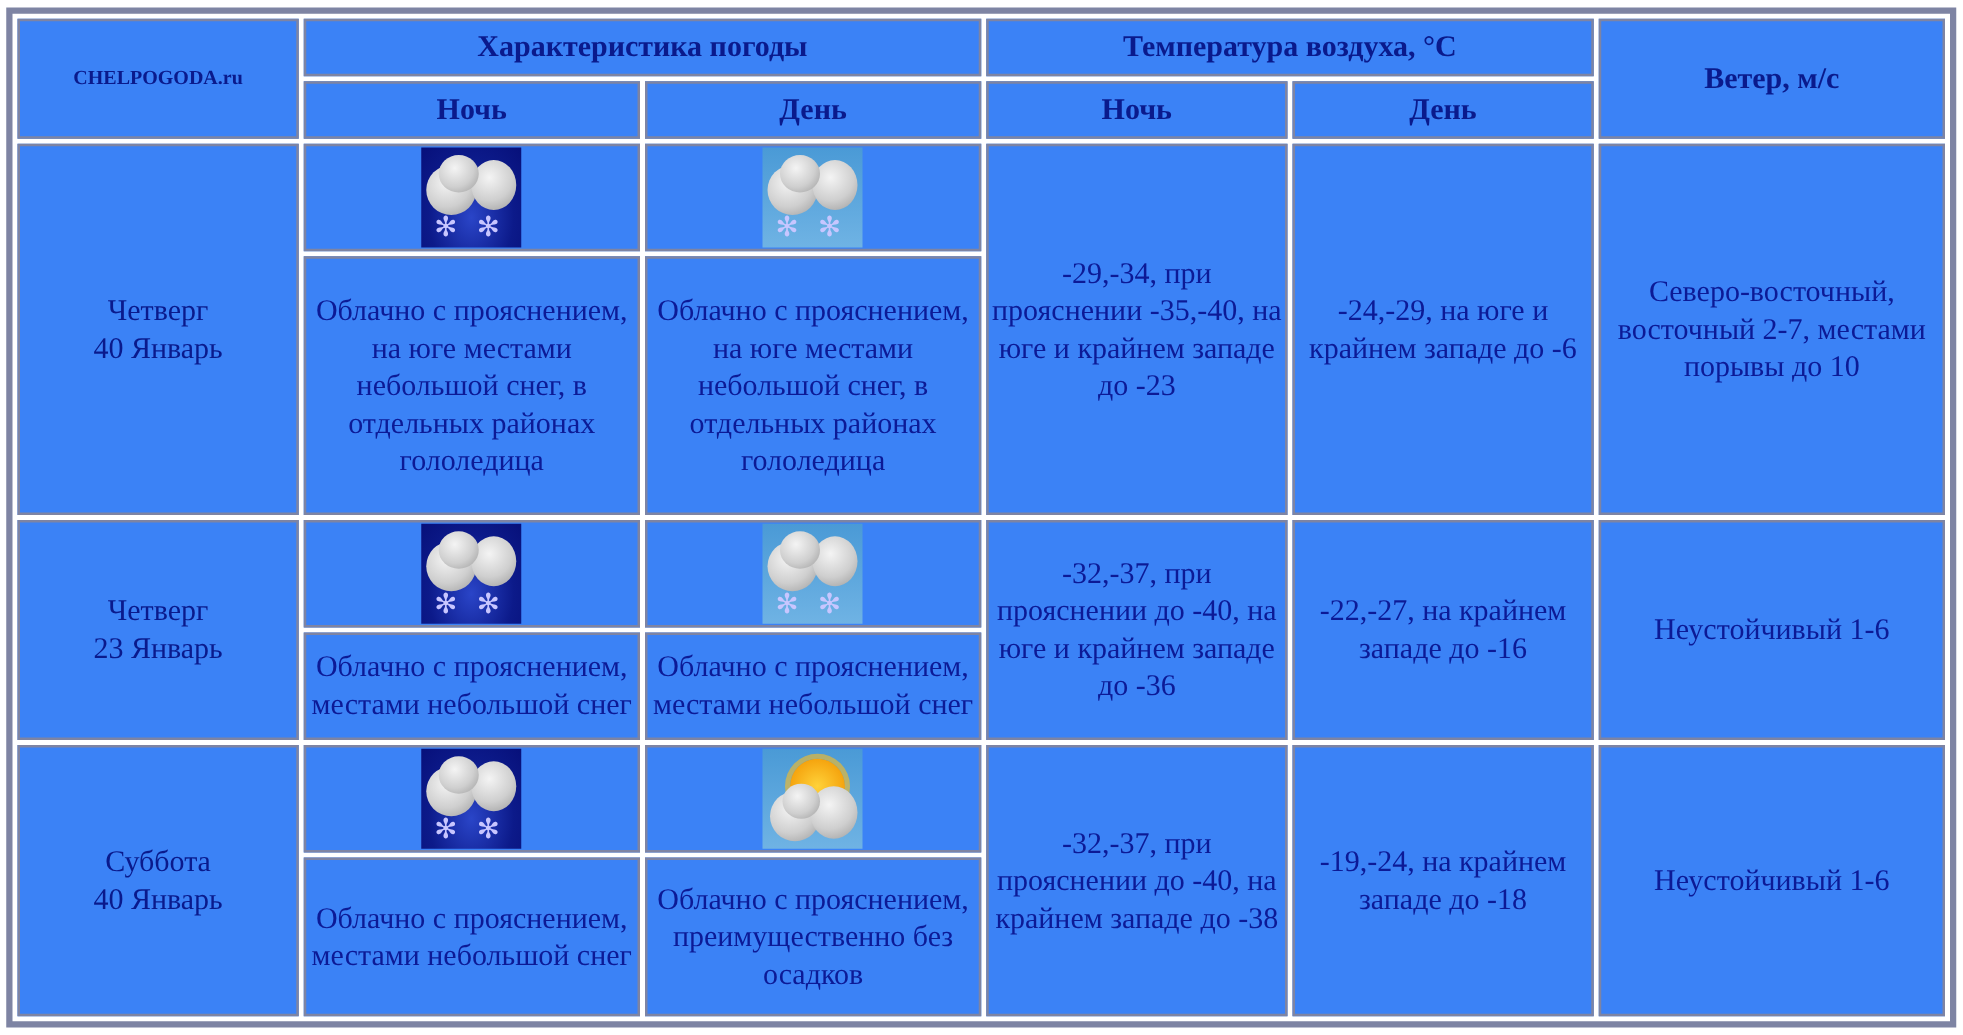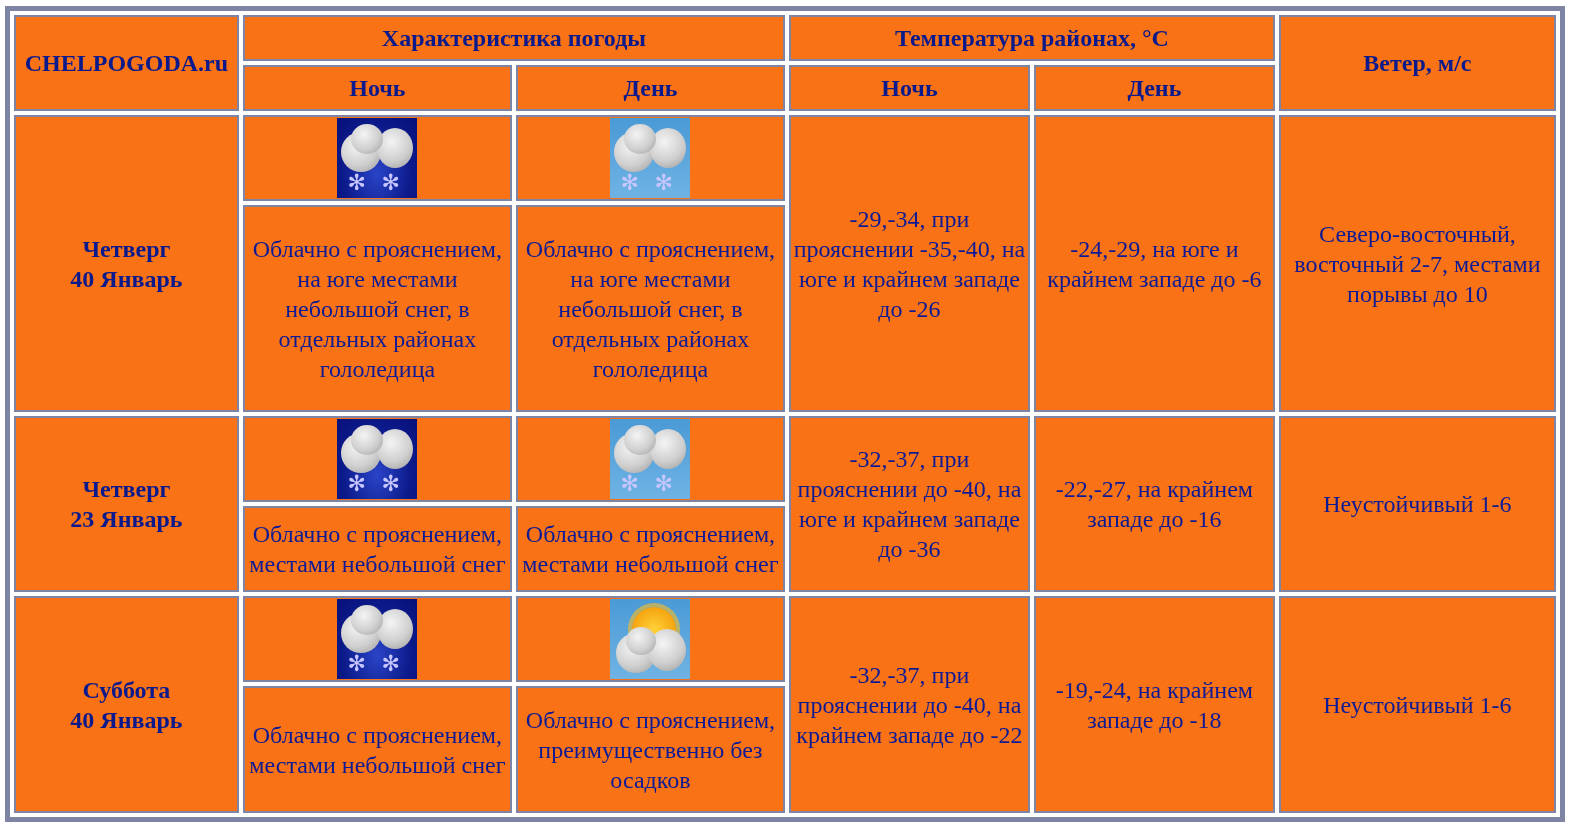--- a/index.html
+++ b/index.html
@@ -14,25 +14,25 @@
       background: #ffffff;
       font-family: "Liberation Serif", serif;
       color: #0a1a8c;
       table-layout: fixed;
     }
     table.forecast td, table.forecast th {
       border: 2px solid #7e84a3;
       text-align: center;
       vertical-align: middle;
       padding: 0 2px;
-      background: #f97316;
+      background: #3b82f6;
     }
     th { font-weight: bold; font-size: 24px; color: #0a1a8c; }
-    th.brand { font-size: 24px; }
-    td.day { font-weight: bold; font-size: 24px; line-height: 30px; }
+    th.brand { font-size: 16px; }
+    td.day { font-weight: normal; font-size: 24px; line-height: 30px; }
     td.text { font-size: 24px; line-height: 30px; color: #0c1a96; }
     td.icon-cell { height: 82px; }
     .icon {
       display: inline-block; width: 80px; height: 80px; position: relative; overflow: hidden;
       vertical-align: middle;
     }
     .icon.night { background: radial-gradient(ellipse at 50% 70%, #2a45c8 0%, #0c1a8a 60%, #07107a 100%); }
     .icon.day { background: linear-gradient(180deg, #4a9ad6 0%, #6fb3e4 100%); }
     .cloud { position: absolute; border-radius: 50%;
       background: radial-gradient(circle at 40% 35%, #f4f4f4 0%, #cfcfcf 55%, #9a9a9a 100%); }
@@ -51,21 +51,21 @@
     <col style="width:268px">
     <col style="width:268px">
     <col style="width:240px">
     <col style="width:240px">
     <col style="width:276px">
   </colgroup>
   <tbody>
         <tr style="height:46px">
     <th rowspan="2" class="brand">CHELPOGODA.ru</th>
     <th colspan="2">Характеристика погоды</th>
-    <th colspan="2">Температура районах, °C</th>
+    <th colspan="2">Температура воздуха, °C</th>
     <th rowspan="2">Ветер, м/с</th>
   </tr>
   <tr style="height:46px">
     <th>Ночь</th>
     <th>День</th>
     <th>Ночь</th>
     <th>День</th>
   </tr>
 
   <tr>
@@ -84,21 +84,21 @@
     </td>
     <td class="icon-cell">
       <span class="icon day">
         <span class="cloud" style="left:4px;top:14px;width:40px;height:40px"></span>
         <span class="cloud" style="left:40px;top:10px;width:36px;height:40px"></span>
         <span class="cloud" style="left:14px;top:6px;width:32px;height:30px"></span>
         <span class="flake" style="left:10px;top:54px">✻</span>
         <span class="flake" style="left:44px;top:54px">✻</span>
       </span>
     </td>
-    <td rowspan="2" class="text">-29,-34, при прояснении -35,-40, на юге и крайнем западе до -26</td>
+    <td rowspan="2" class="text">-29,-34, при прояснении -35,-40, на юге и крайнем западе до -23</td>
     <td rowspan="2" class="text">-24,-29, на юге и крайнем западе до -6</td>
     <td rowspan="2" class="text">Северо-восточный, восточный 2-7, местами порывы до 10</td>
   </tr>
   <tr>
     <td class="text">Облачно с прояснением, на юге местами небольшой снег, в отдельных районах гололедица</td>
     <td class="text">Облачно с прояснением, на юге местами небольшой снег, в отдельных районах гололедица</td>
   </tr>
 
   <tr>
     <td rowspan="2" class="day">
@@ -147,21 +147,21 @@
       </span>
     </td>
     <td class="icon-cell">
       <span class="icon day">
         <span class="sun"></span>
         <span class="cloud" style="left:6px;top:34px;width:40px;height:40px"></span>
         <span class="cloud" style="left:38px;top:30px;width:38px;height:42px"></span>
         <span class="cloud" style="left:16px;top:28px;width:30px;height:28px"></span>
       </span>
     </td>
-    <td rowspan="2" class="text">-32,-37, при прояснении до -40, на крайнем западе до -22</td>
+    <td rowspan="2" class="text">-32,-37, при прояснении до -40, на крайнем западе до -38</td>
     <td rowspan="2" class="text">-19,-24, на крайнем западе до -18</td>
     <td rowspan="2" class="text">Неустойчивый 1-6</td>
   </tr>
   <tr>
     <td class="text">Облачно с прояснением, местами небольшой снег</td>
     <td class="text">Облачно с прояснением, преимущественно без осадков</td>
   </tr>
 </tbody>
     </table>
 </div>

